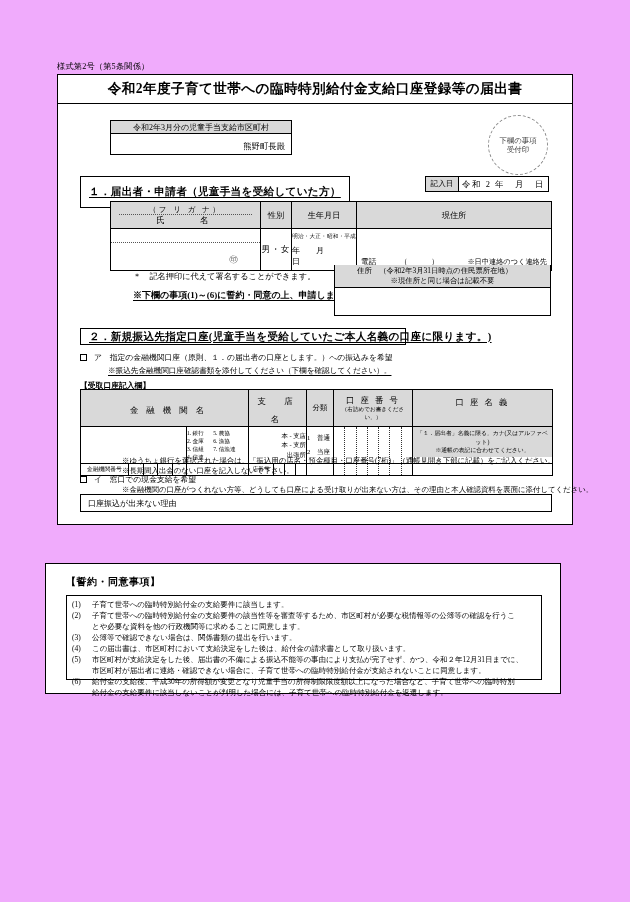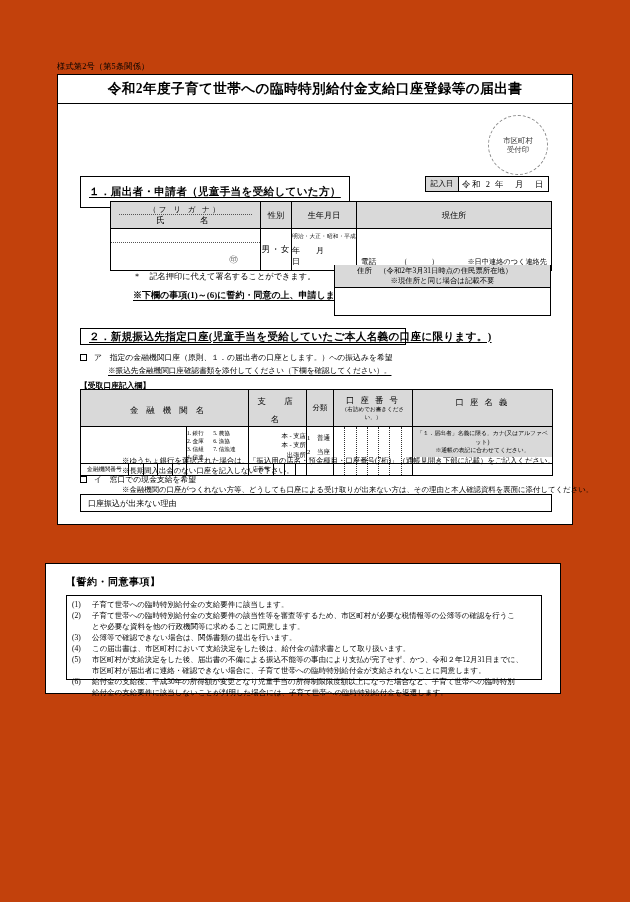--- a/index.html
+++ b/index.html
@@ -5,21 +5,21 @@
   * { box-sizing: border-box; }
   html, body { margin: 0; padding: 0; }
   body {
     width: 630px; height: 902px;
     background: #ffffff;
     font-family: "Liberation Serif", "DejaVu Serif", serif;
     color: #000;
     position: relative;
     overflow: hidden;
   }
-  .page { position: absolute; left: 0; top: 0; width: 630px; height: 902px; background: #c2410c; }
+  .page { position: absolute; left: 0; top: 0; width: 630px; height: 902px; background: #f0abfc; }
 
   .form-no {
     position: absolute; left: 57px; top: 61px;
     font-size: 8.2px; letter-spacing: .2px; white-space: nowrap;
   }
 
   
   .outer1 {
     position: absolute; left: 57px; top: 74px; width: 516px; height: 451px;
     border: 1.6px solid #000; background: #fff;
@@ -221,23 +221,29 @@
 <div class="page">
 
   <div class="form-no">様式第2号（第5条関係）</div>
 
   <div class="outer1">
 
     <div class="title-band">
       <div class="t">令和2年度子育て世帯への臨時特別給付金支給口座登録等の届出書</div>
     </div>
 
+    <div class="muni">
+      <div class="hd">令和2年3月分の児童手当支給市区町村</div>
+      <div class="bd">
+        <span>熊野町長殿</span>
+      </div>
+    </div>
 
     <div class="stamp">
-      <span>市区町村</span>
+      <span>下欄の事項</span>
       <span>受付印</span>
     </div>
 
     <div class="sec-head" id="sec1head">
       <span class="lbl">１．届出者・申請者（児童手当を受給していた方）</span>
     </div>
 
     <div class="kinyu">
       <div class="k1">記入日</div>
       <div class="k2">令和 2 年　月　日</div>

